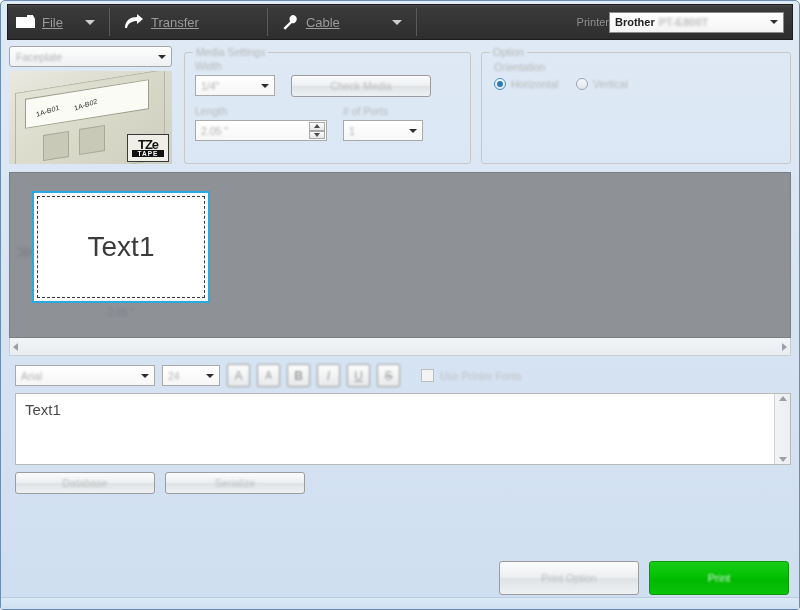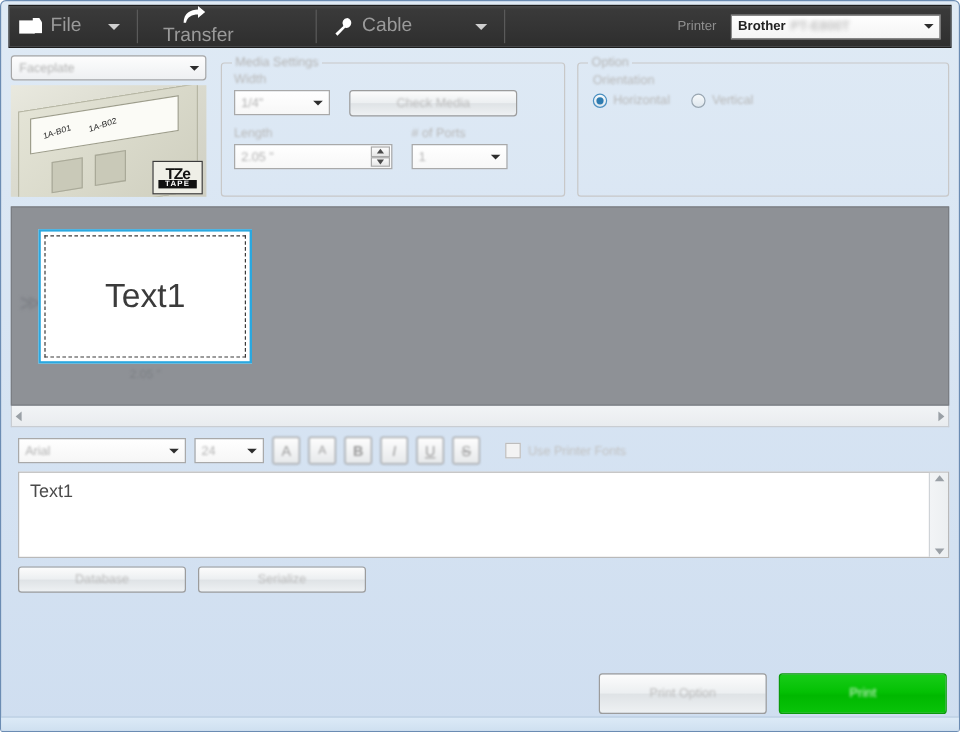--- a/index.html
+++ b/index.html
@@ -56,39 +56,39 @@
   
   .toolbar {
     margin: 3px 6px 0 6px;
     height: 36px;
     background: linear-gradient(180deg,#4a4a4a 0%,#3a3a3a 8%,#2e2e2e 100%);
     border: 1px solid #1d1d1d;
     display: flex; align-items: center;
     position: relative;
   }
   .tb-item { display:flex; align-items:center; height:100%; padding:0 8px; }
-  .tb-label { color:#9a9a9a; font-size:16px; margin-left:7px; }
+  .tb-label { color:#9a9a9a; font-size:13px; margin-left:7px;text-decoration:underline; }
   .tb-arrow {
     width:0;height:0;border-left:5px solid transparent;border-right:5px solid transparent;
     border-top:5px solid #cfcfcf; margin: 0 14px;
   }
   .tb-sep { width:1px; height:28px; background:#5a5a5a; }
   .ico-file { width:19px; height:14px; position:relative; }
   .ico-file:before{
     content:""; position:absolute; left:0; top:2px; width:13px; height:11px;
     background:#fff;
   }
   .ico-file:after{
     content:""; position:absolute; left:11px; top:0; width:8px; height:13px;
     background:#fff; clip-path: polygon(0 0,72% 0,100% 28%,100% 100%,0 100%);
   }
   .ico-arrow { width:20px; height:16px; position:relative; }
   .ico-wrench { width:17px; height:17px; position:relative; }
   .printer-area { position:absolute; right:8px; top:0; height:100%; display:flex; align-items:center; }
-  .printer-label { color:#8f8f8f; font-size:11px; margin-right:12px; }
+  .printer-label { color:#8f8f8f; font-size:11px; margin-right:0; }
   .printer-combo {
     width:175px; height:21px;
     background:linear-gradient(180deg,#ffffff 0%,#f4f4f4 100%);
     border:1px solid #8a8a8a; display:flex; align-items:center;
     padding-left:5px; font-size:11px; color:#222; position:relative;font-weight:bold;
   }
   .printer-blur { color:#c0c0c0; filter: blur(1.6px); margin-left:4px; }
   .combo-btn {
     position:absolute; right:2px; top:2px; width:15px; height:15px;
     display:flex; align-items:center; justify-content:center;
@@ -280,21 +280,21 @@
 
 
   <div class="toolbar">
     <div class="tb-item">
       <div class="ico-file"></div>
       <div class="tb-label">File</div>
     </div>
     <div class="tb-arrow"></div>
     <div class="tb-sep"></div>
 
-    <div class="tb-item" style="padding-left:14px;flex-direction:column;">
+    <div class="tb-item" style="padding-left:14px;">
       <div class="ico-arrow">
         <svg width="20" height="16" viewBox="0 0 20 16">
           <path d="M1 14 C1 6 7 3 13 3 l0 -3 l6 5 l-6 5 l0 -3 C8 7 4 9 3 14 z" fill="#fff"></path>
         </svg>
       </div>
       <div class="tb-label">Transfer</div>
     </div>
     <div class="tb-sep" style="margin-left:60px;"></div>
 
     <div class="tb-item" style="padding-left:14px;">

